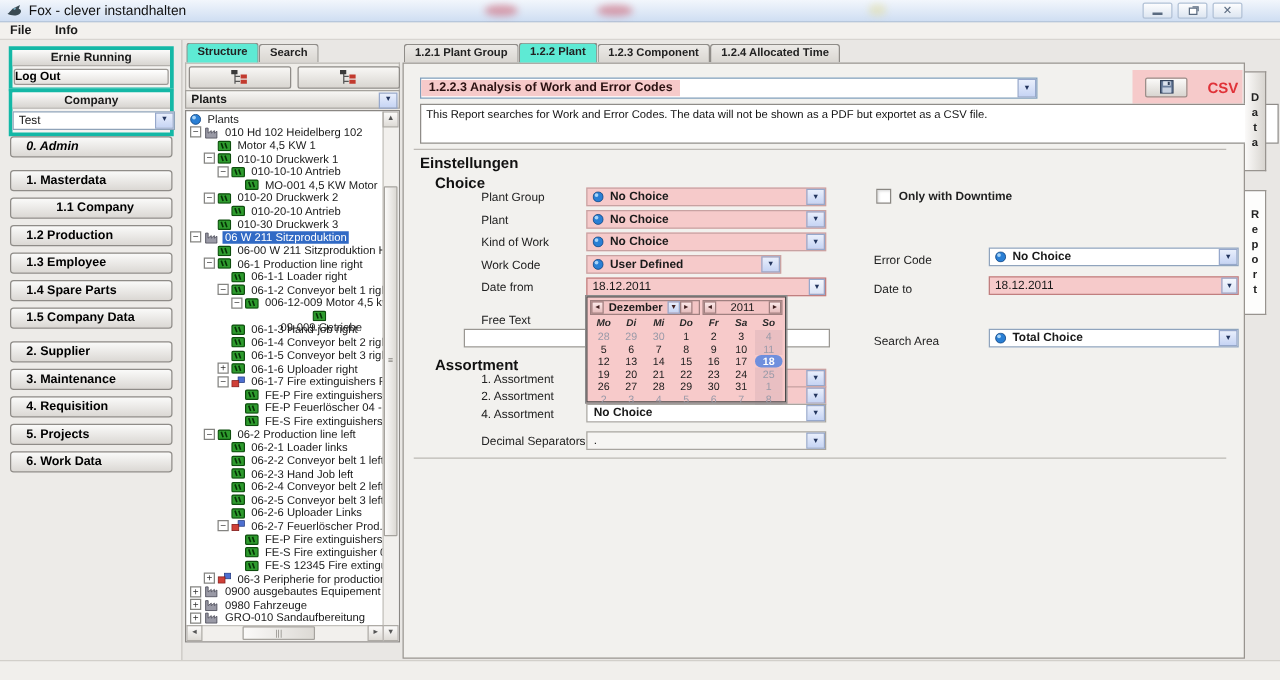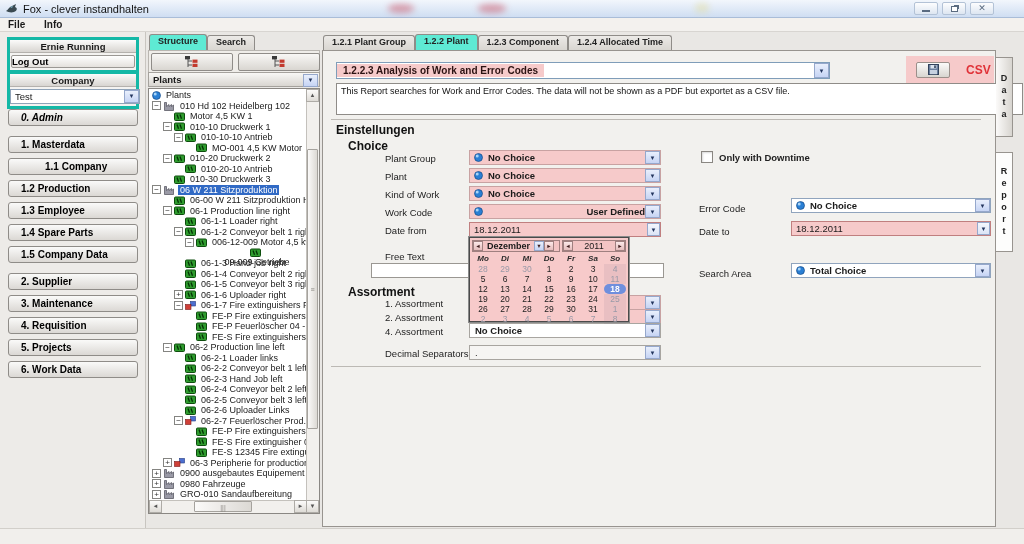--- a/index.html
+++ b/index.html
@@ -664,21 +664,21 @@
             <svg width="9" height="9" viewBox="0 0 9 9">
               <circle cx="4.5" cy="4.5" r="4" fill="#2a7fd4" stroke="#0c3d78" stroke-width=".6"></circle>
               <circle cx="3.2" cy="3" r="1.5" fill="#a8d4f7"></circle>
             </svg>
           </span>
         <span class="cval">No Choice</span>
         <span class="carrow">▼</span>
       </div>
 
       <div class="flabel" style="left:62px;top:156px;">Work Code</div>
-      <div class="combo pink" style="left:146px;top:153px;width:192px;text-align:right;">
+      <div class="combo pink" style="left:146px;top:153px;width:156px;">
         <span class="sphere">
             <svg width="9" height="9" viewBox="0 0 9 9">
               <circle cx="4.5" cy="4.5" r="4" fill="#2a7fd4" stroke="#0c3d78" stroke-width=".6"></circle>
               <circle cx="3.2" cy="3" r="1.5" fill="#a8d4f7"></circle>
             </svg>
           </span>
         <span class="cval">User Defined</span>
         <span class="carrow">▼</span>
       </div>
 

